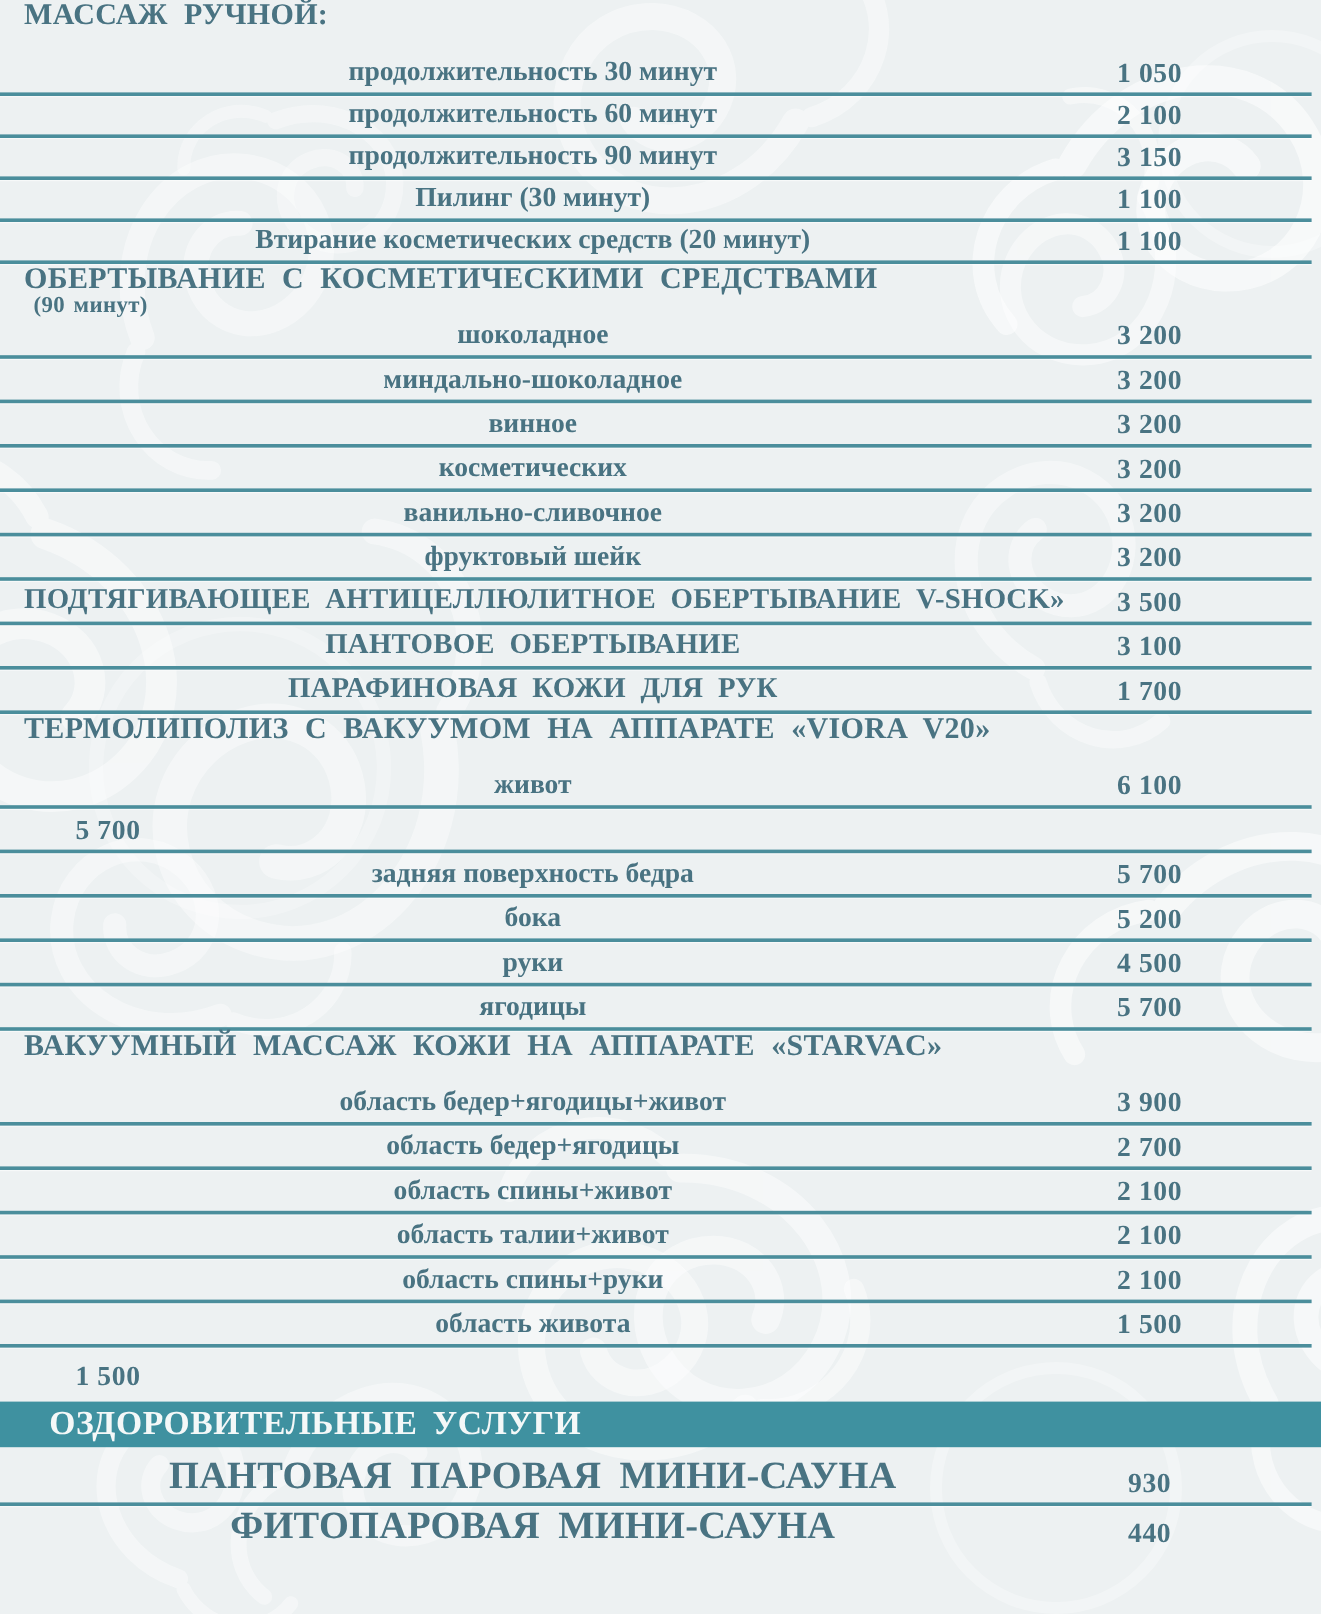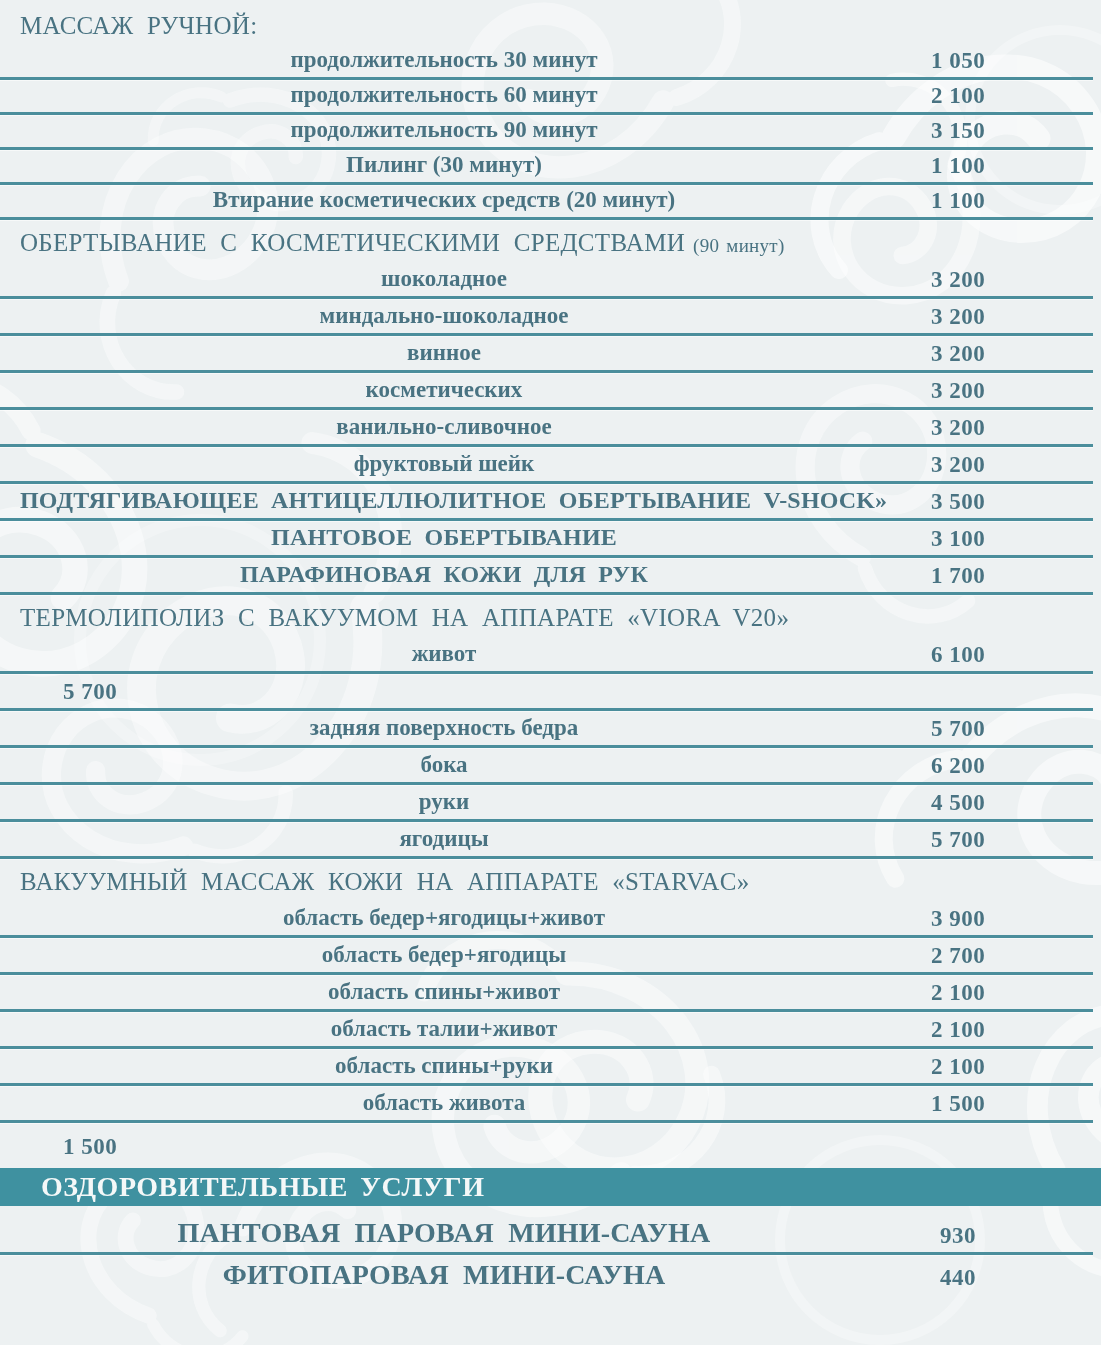--- a/index.html
+++ b/index.html
@@ -14,28 +14,28 @@
   body{font-family:"Liberation Serif","DejaVu Serif",serif;}
   .sheet{
     position:relative;
     width:1101px;height:1345px;
     background:var(--bg);
     overflow:hidden;
   }
   .pattern{position:absolute;inset:0;pointer-events:none;}
   .content{position:absolute;inset:0;color:var(--ink);}
   .sec-header{
-    display:flex;align-items:flex-end;
+    display:flex;align-items:flex-start;
     padding:0 0 7px 20px;
-    font-weight:normal;font-size:25px;line-height:1;
+    font-weight:bold;font-size:25px;line-height:1;
     word-spacing:7px;letter-spacing:.3px;
   }
   .sec-header .note{font-size:19px;margin-left:8px;word-spacing:2px;}
   .sec0 .sec-header{height:45px;}
-  .sec1 .sec-header{height:42px;}
+  .sec1 .sec-header{height:42px;flex-direction:column;}
   .sec2 .sec-header{height:42px;}
   .sec3 .sec-header{height:42px;}
   .row{
     display:flex;align-items:flex-end;
     margin-right:8px;
     border-bottom:3px solid var(--line);
     box-shadow:0 1px 0 rgba(255,255,255,.55);
   }
   .row.no-line{border-bottom:none;box-shadow:none;}
   .row .label{
@@ -60,21 +60,21 @@
     height:38px;margin-top:5px;
     background:var(--band);
     display:flex;align-items:center;
     padding-left:41px;
     color:var(--band-ink);
     font-weight:bold;font-size:28px;
     word-spacing:5px;letter-spacing:.5px;
   }
   .sec4 .row{height:49px;}
   .sec4 .row.no-line{height:39px;}
-  .sec4 .row .label{font-size:28px;word-spacing:7px;}
+  .sec4 .row .label{font-size:32px;word-spacing:7px;}
 </style>
 </head>
 <body>
 
 <div class="sheet">
 
   <svg class="pattern" width="1101" height="1345" viewBox="0 0 1101 1345" xmlns="http://www.w3.org/2000/svg">
     <defs>
       <g id="fl">
         <path d="M0 90 C 10 28, 72 -2, 112 28 C 147 54, 141 106, 101 120 C 70 130, 43 109, 48 80 C 52 57, 75 47, 91 58" fill="none" stroke="#ffffff" stroke-width="16" stroke-linecap="round"></path>
@@ -179,21 +179,21 @@
         </div>
         <div class="row">
           <span class="price">5 700</span>
         </div>
         <div class="row">
           <span class="label">задняя поверхность бедра</span>
           <span class="price">5 700</span>
         </div>
         <div class="row">
           <span class="label">бока</span>
-          <span class="price">6 200</span>
+          <span class="price">5 200</span>
         </div>
         <div class="row">
           <span class="label">руки</span>
           <span class="price">4 500</span>
         </div>
         <div class="row">
           <span class="label">ягодицы</span>
           <span class="price">5 700</span>
         </div>
       </div>

